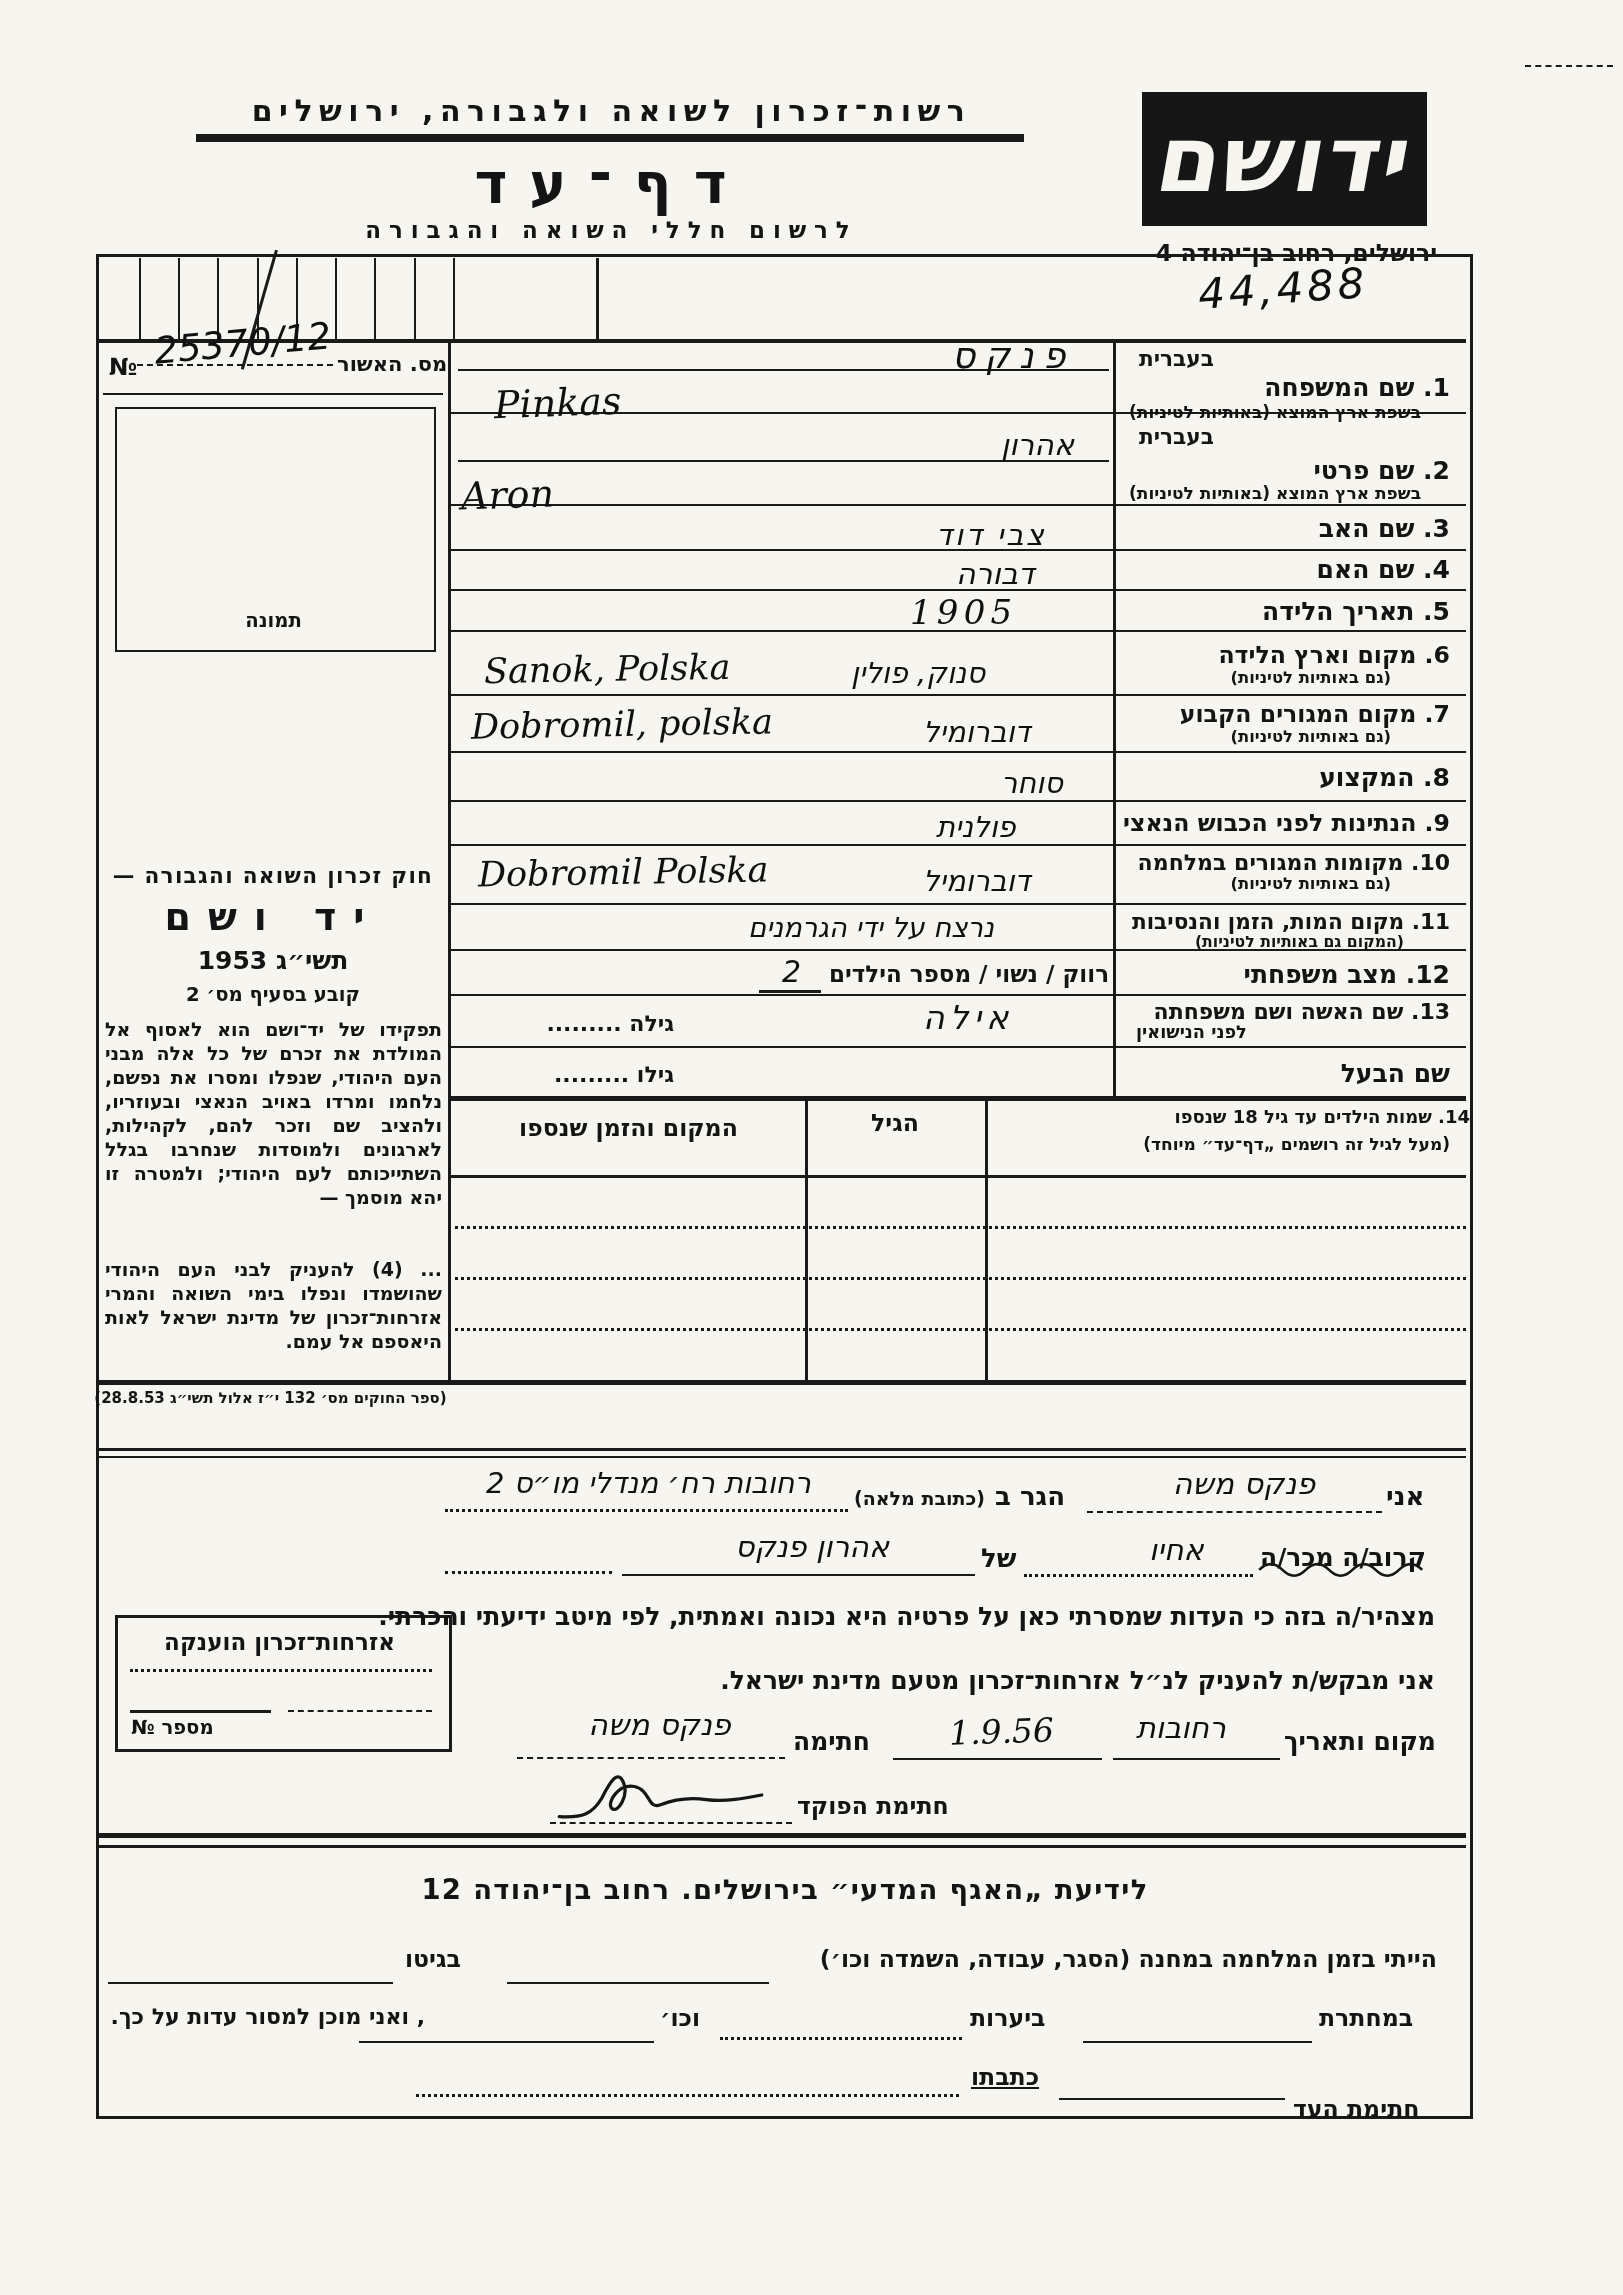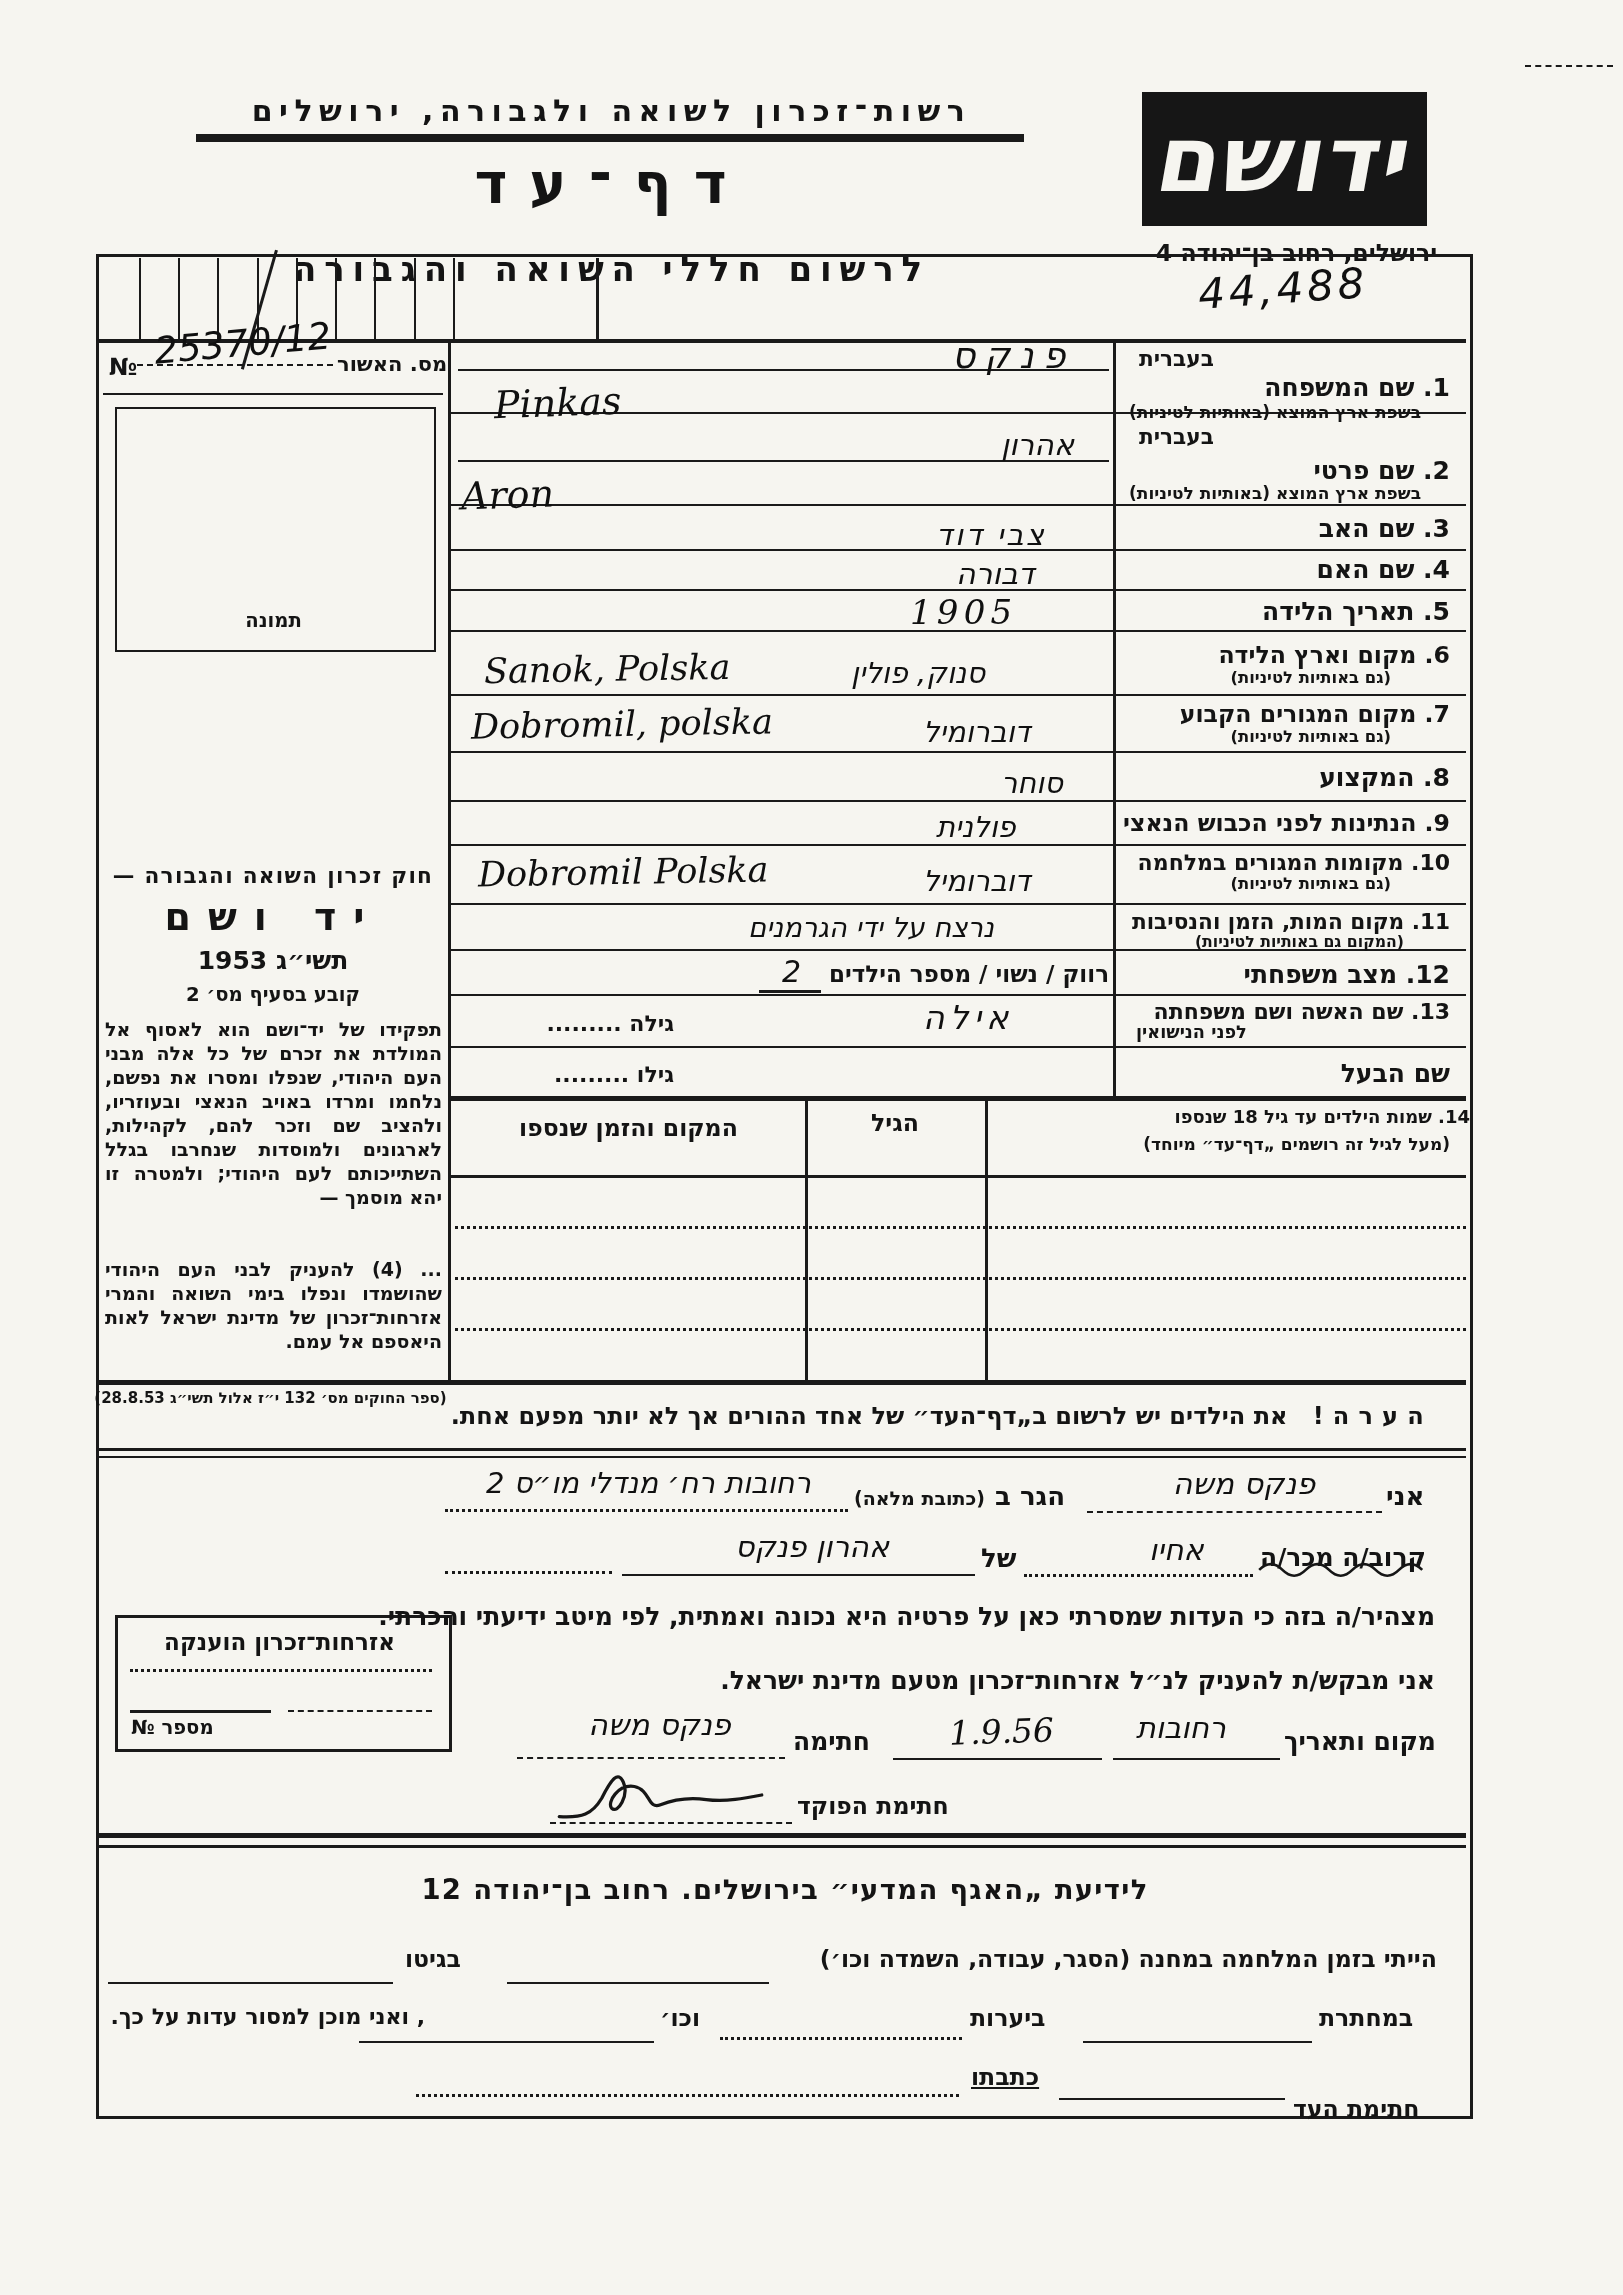--- a/index.html
+++ b/index.html
@@ -19,21 +19,21 @@
   .box{position:absolute;border:2.6px solid #1a1a1a;background:transparent;}
 </style>
 </head>
 <body>
 
 <div id="page">
 
   <div class="t rtl ctr" style="left:196px;top:93px;width:831px;font-size:30px;letter-spacing:6.5px;">רשות־זכרון לשואה ולגבורה, ירושלים</div>
   <i class="hl" style="left:196px;top:134px;width:828px;height:7.9px;"></i>
   <div class="t rtl ctr" style="left:196px;top:151px;width:831px;font-size:56px;letter-spacing:22px;">דף־עד</div>
-  <div class="t rtl ctr" style="left:196px;top:217px;width:831px;font-size:34px;letter-spacing:7.9px;margin-top:32px;">לרשום חללי השואה והגבורה</div>
+  <div class="t rtl ctr" style="left:196px;top:217px;width:831px;font-size:23px;letter-spacing:7.9px;">לרשום חללי השואה והגבורה</div>
 
   <div style="position:absolute;left:1142px;top:92px;width:285px;height:134px;background:#161616;display:flex;align-items:center;justify-content:center;">
     <span class="t" style="position:static;color:#f6f5f0;font-size:92px;transform:skewX(-10deg);letter-spacing:1.3px;">ידושם</span>
   </div>
   <div class="t rtl ctr" style="left:1087px;top:239px;width:419px;font-size:23.6px;">ירושלים, רחוב בן־יהודה 4</div>
   <i class="dash" style="left:1525px;top:65px;width:88px;"></i>
 
   <div class="box" style="left:96px;top:254px;width:1371px;height:1859px;border-width:3.9px;"></div>
 
   <i class="hl" style="left:98px;top:339px;width:1368px;height:3.9px;"></i>
@@ -170,24 +170,20 @@
   <div class="hand rtl ctr" style="left:668px;top:911px;width:406px;font-size:27.5px;">נרצח על ידי הגרמנים</div>
 
   <div class="t rtl rt" style="left:818px;top:961px;width:291px;font-size:23px;">רווק / נשוי / מספר הילדים</div>
   <div class="hand" style="left:782px;top:954px;font-size:30px;">2</div>
   <i class="hl" style="left:759px;top:990px;width:62px;height:2.6px;"></i>
 
   <div class="hand" style="left:923px;top:998px;font-size:33px;letter-spacing:5.2px;font-style:italic;">אילה</div>
   <div class="t rtl" style="left:458px;top:1011px;width:216px;font-size:22px;">גילה .........</div>
   <div class="t rtl" style="left:458px;top:1062px;width:216px;font-size:22px;">גילו .........</div>
 
-  <div class="t rtl rt" style="left:543px;top:1402px;width:890px;font-size:24px;">
-    <span style="letter-spacing:9.2px;">הערה!</span>&nbsp;&nbsp;
-    <span>את הילדים יש לרשום ב„דף־העד״ של אחד ההורים אך לא יותר מפעם אחת.</span>
-  </div>
 
   <div class="t rtl" style="left:1386px;top:1481px;font-size:26px;">אני</div>
   <div class="hand rtl ctr" style="left:1113px;top:1466px;width:262px;font-size:30px;">פנקס משה</div>
   <i class="dash" style="left:1087px;top:1511px;width:295px;"></i>
   <div class="t rtl" style="left:995px;top:1481px;font-size:26px;">הגר ב</div>
   <div class="t rtl" style="left:854px;top:1487px;font-size:19px;">(כתובת מלאה)</div>
   <div class="hand rtl ctr" style="left:452px;top:1466px;width:393px;font-size:29px;">רחובות רח׳ מנדלי מו״ס 2</div>
   <i class="dot" style="left:445px;top:1509px;width:403px;"></i>
 
   <div class="t rtl" style="left:1260px;top:1543px;font-size:25px;">קרוב/ה מכר/ה</div>

